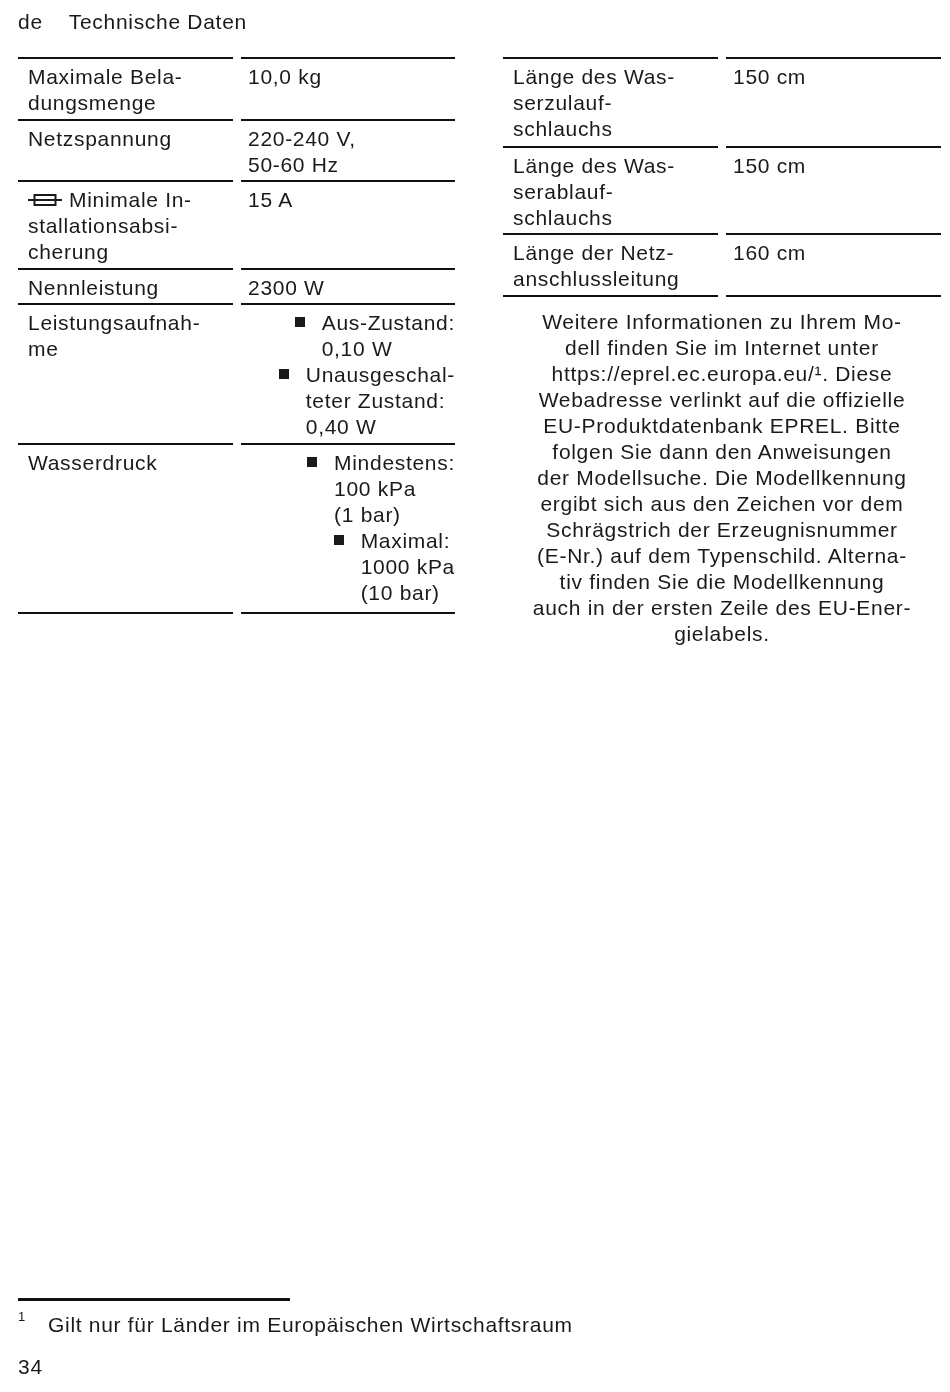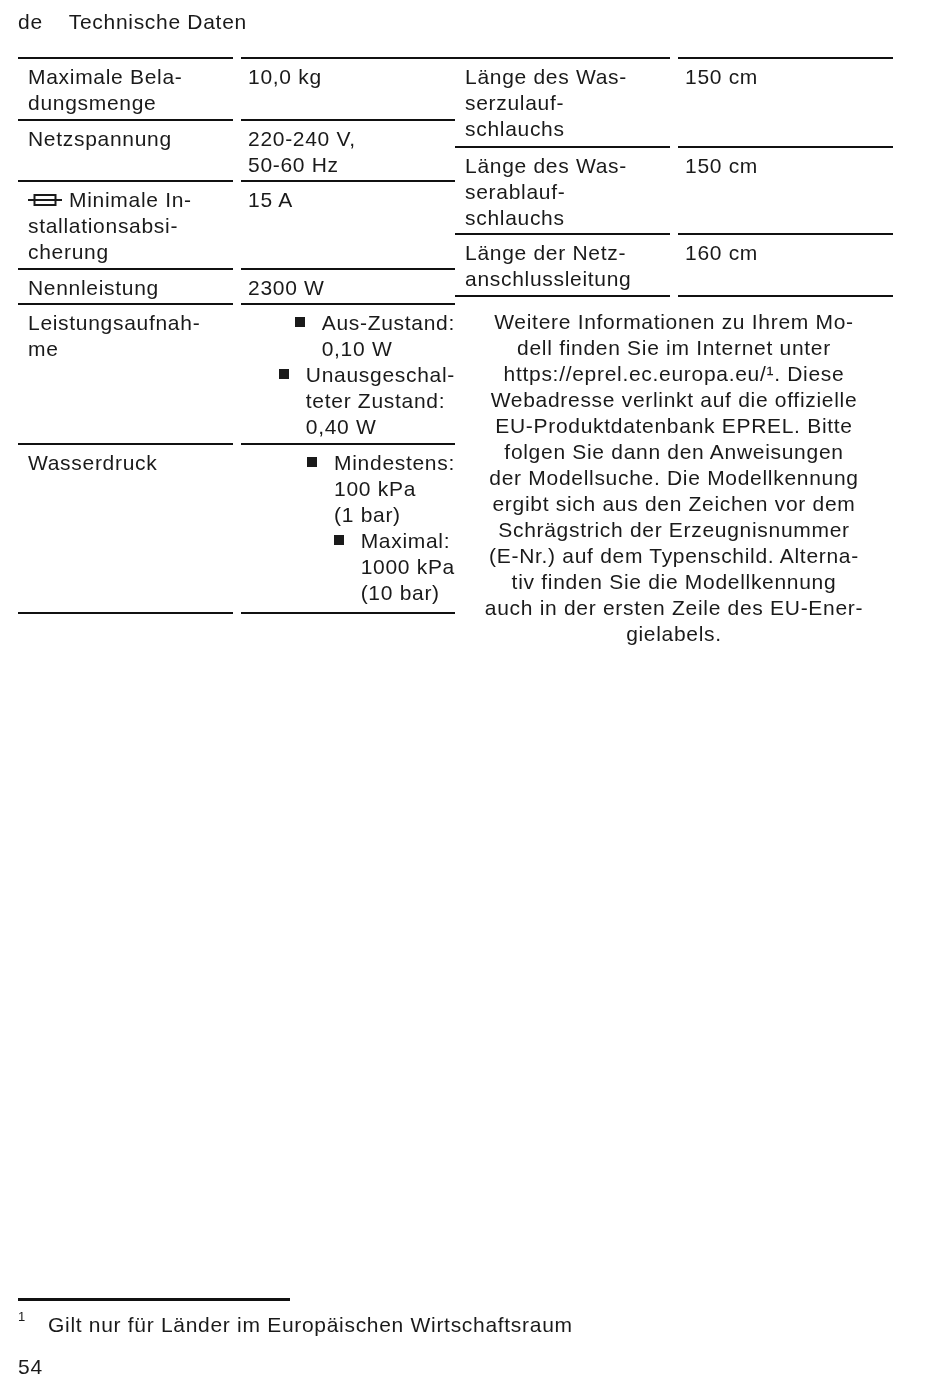--- a/index.html
+++ b/index.html
@@ -33,20 +33,21 @@
   .title { margin-left: 26px; }
 
   
   .main {
     position: absolute;
     top: 57px;
     left: 18px;
     width: 923px;
     display: grid;
     grid-template-columns: 437px 438px;
+    column-gap: 48px;
     align-items: start;
   }
 
   .spec-table {
     display: grid;
     grid-template-columns: 215px 1fr;
     column-gap: 8px;
     align-content: start;
   }
   .spec-table.left  { grid-template-rows: 62px 61px 88px 35px 140px 169px 0px; }
@@ -249,14 +250,14 @@
   </section>
 
 </main>
 
 <div class="footer">
   <div class="fn-rule"></div>
   <div class="fn-line">
     <span class="fn-marker">1</span>
     <span class="fn-text">Gilt nur für Länder im Europäischen Wirtschaftsraum</span>
   </div>
-  <div class="page-num">54</div>
+  <div class="page-num">34</div>
 </div>
 
 </body></html>

